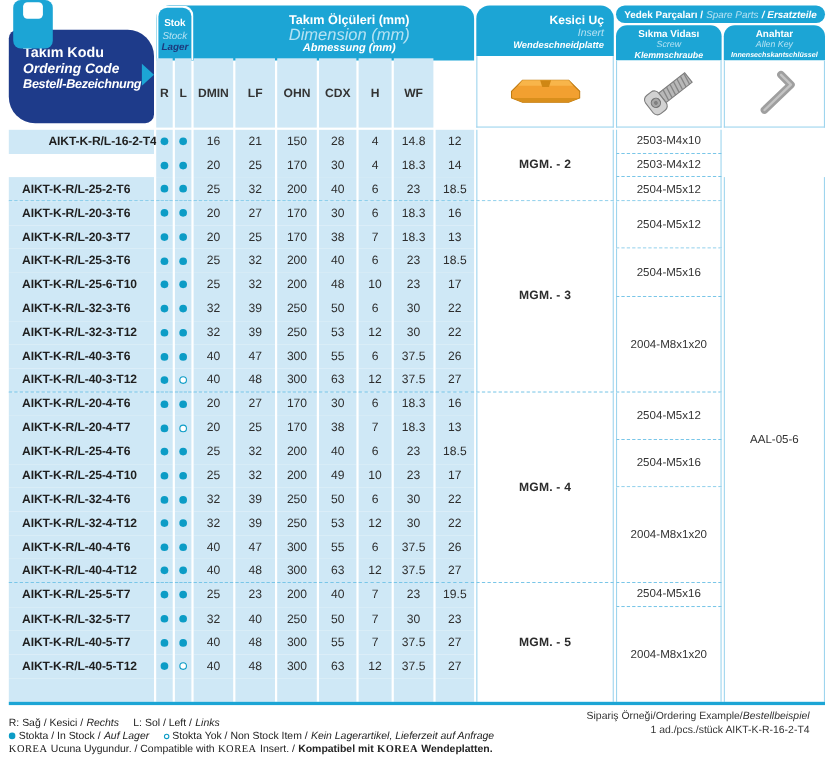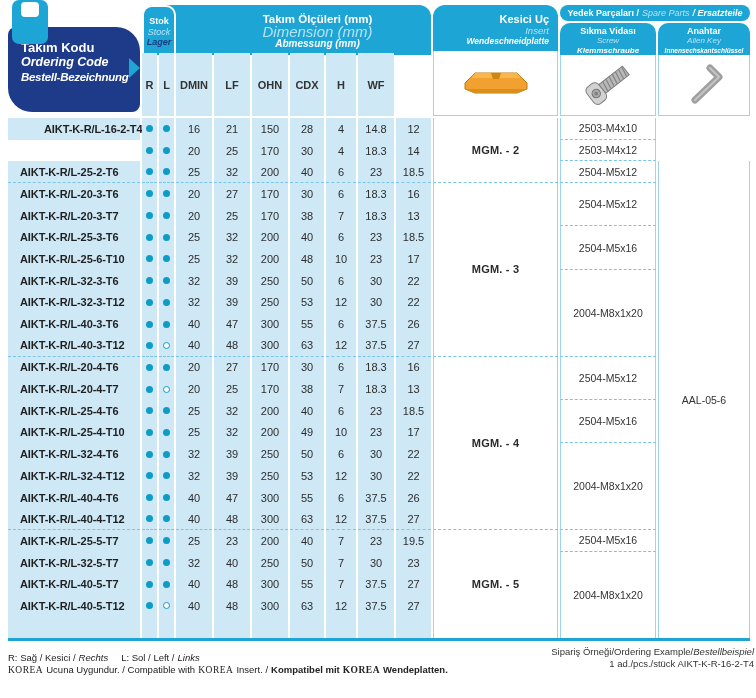--- a/index.html
+++ b/index.html
@@ -82,21 +82,21 @@
   
   .foot-left{position:absolute;left:8px;top:652px;font-size:9.5px;color:#222;}
   .foot-left>div{line-height:12px;white-space:nowrap;}
   .foot-left span{margin-right:3px;}
   .fi{font-style:italic;}
   .fb{font-weight:700;}
   .gap{margin-left:10px;}
   .brand{font-family:"Liberation Serif",serif;letter-spacing:0.5px;}
   .ldot{display:inline-block;width:6px;height:6px;border-radius:50%;background:var(--dot);vertical-align:middle;}
   .ldot.open{background:#fff;border:1.5px solid var(--dot);width:5px;height:5px;}
-  .foot-right{position:absolute;right:2px;top:646px;text-align:right;font-size:9.5px;color:#333;}
+  .foot-right{position:absolute;right:20px;top:646px;text-align:right;font-size:9.5px;color:#333;}
   .foot-right>div{line-height:12px;white-space:nowrap;}
 </style>
 </head>
 <body>
 
 <div id="canvas">
 
   <div class="tab-icon">
       <div class="slot"></div>
     </div>
@@ -534,20 +534,23 @@
       <div class="sp" style="grid-area: 21 / 12 / 25;">2004-M8x1x20</div>
       <div class="sp" style="grid-area: 3 / 13 / 25;">AAL-05-6</div>
     </div>
   <div class="bottom-border"></div>
 
   <div class="foot-left">
     <div>
       <span>R: Sağ / Kesici /</span><span class="fi">Rechts</span><span class="gap">L: Sol / Left /</span><span class="fi">Links</span>
     </div>
     <div>
+      <span class="ldot"></span><span>Stokta / In Stock /</span><span class="fi">Auf Lager</span><span class="ldot open gap"></span><span>Stokta Yok / Non Stock Item /</span><span class="fi">Kein Lagerartikel, Lieferzeit auf Anfrage</span>
+    </div>
+    <div>
       <span class="brand">KOREA</span><span>Ucuna Uygundur. / Compatible with</span><span class="brand">KOREA</span><span>Insert. /</span><span class="fb">Kompatibel mit</span><span class="brand fb">KOREA</span><span class="fb">Wendeplatten.</span>
     </div>
   </div>
 
   <div class="foot-right">
     <div>
       <span>Sipariş Örneği/Ordering Example/</span><span class="fi">Bestellbeispiel</span>
     </div>
     <div>1 ad./pcs./stück AIKT-K-R-16-2-T4</div>
   </div>

